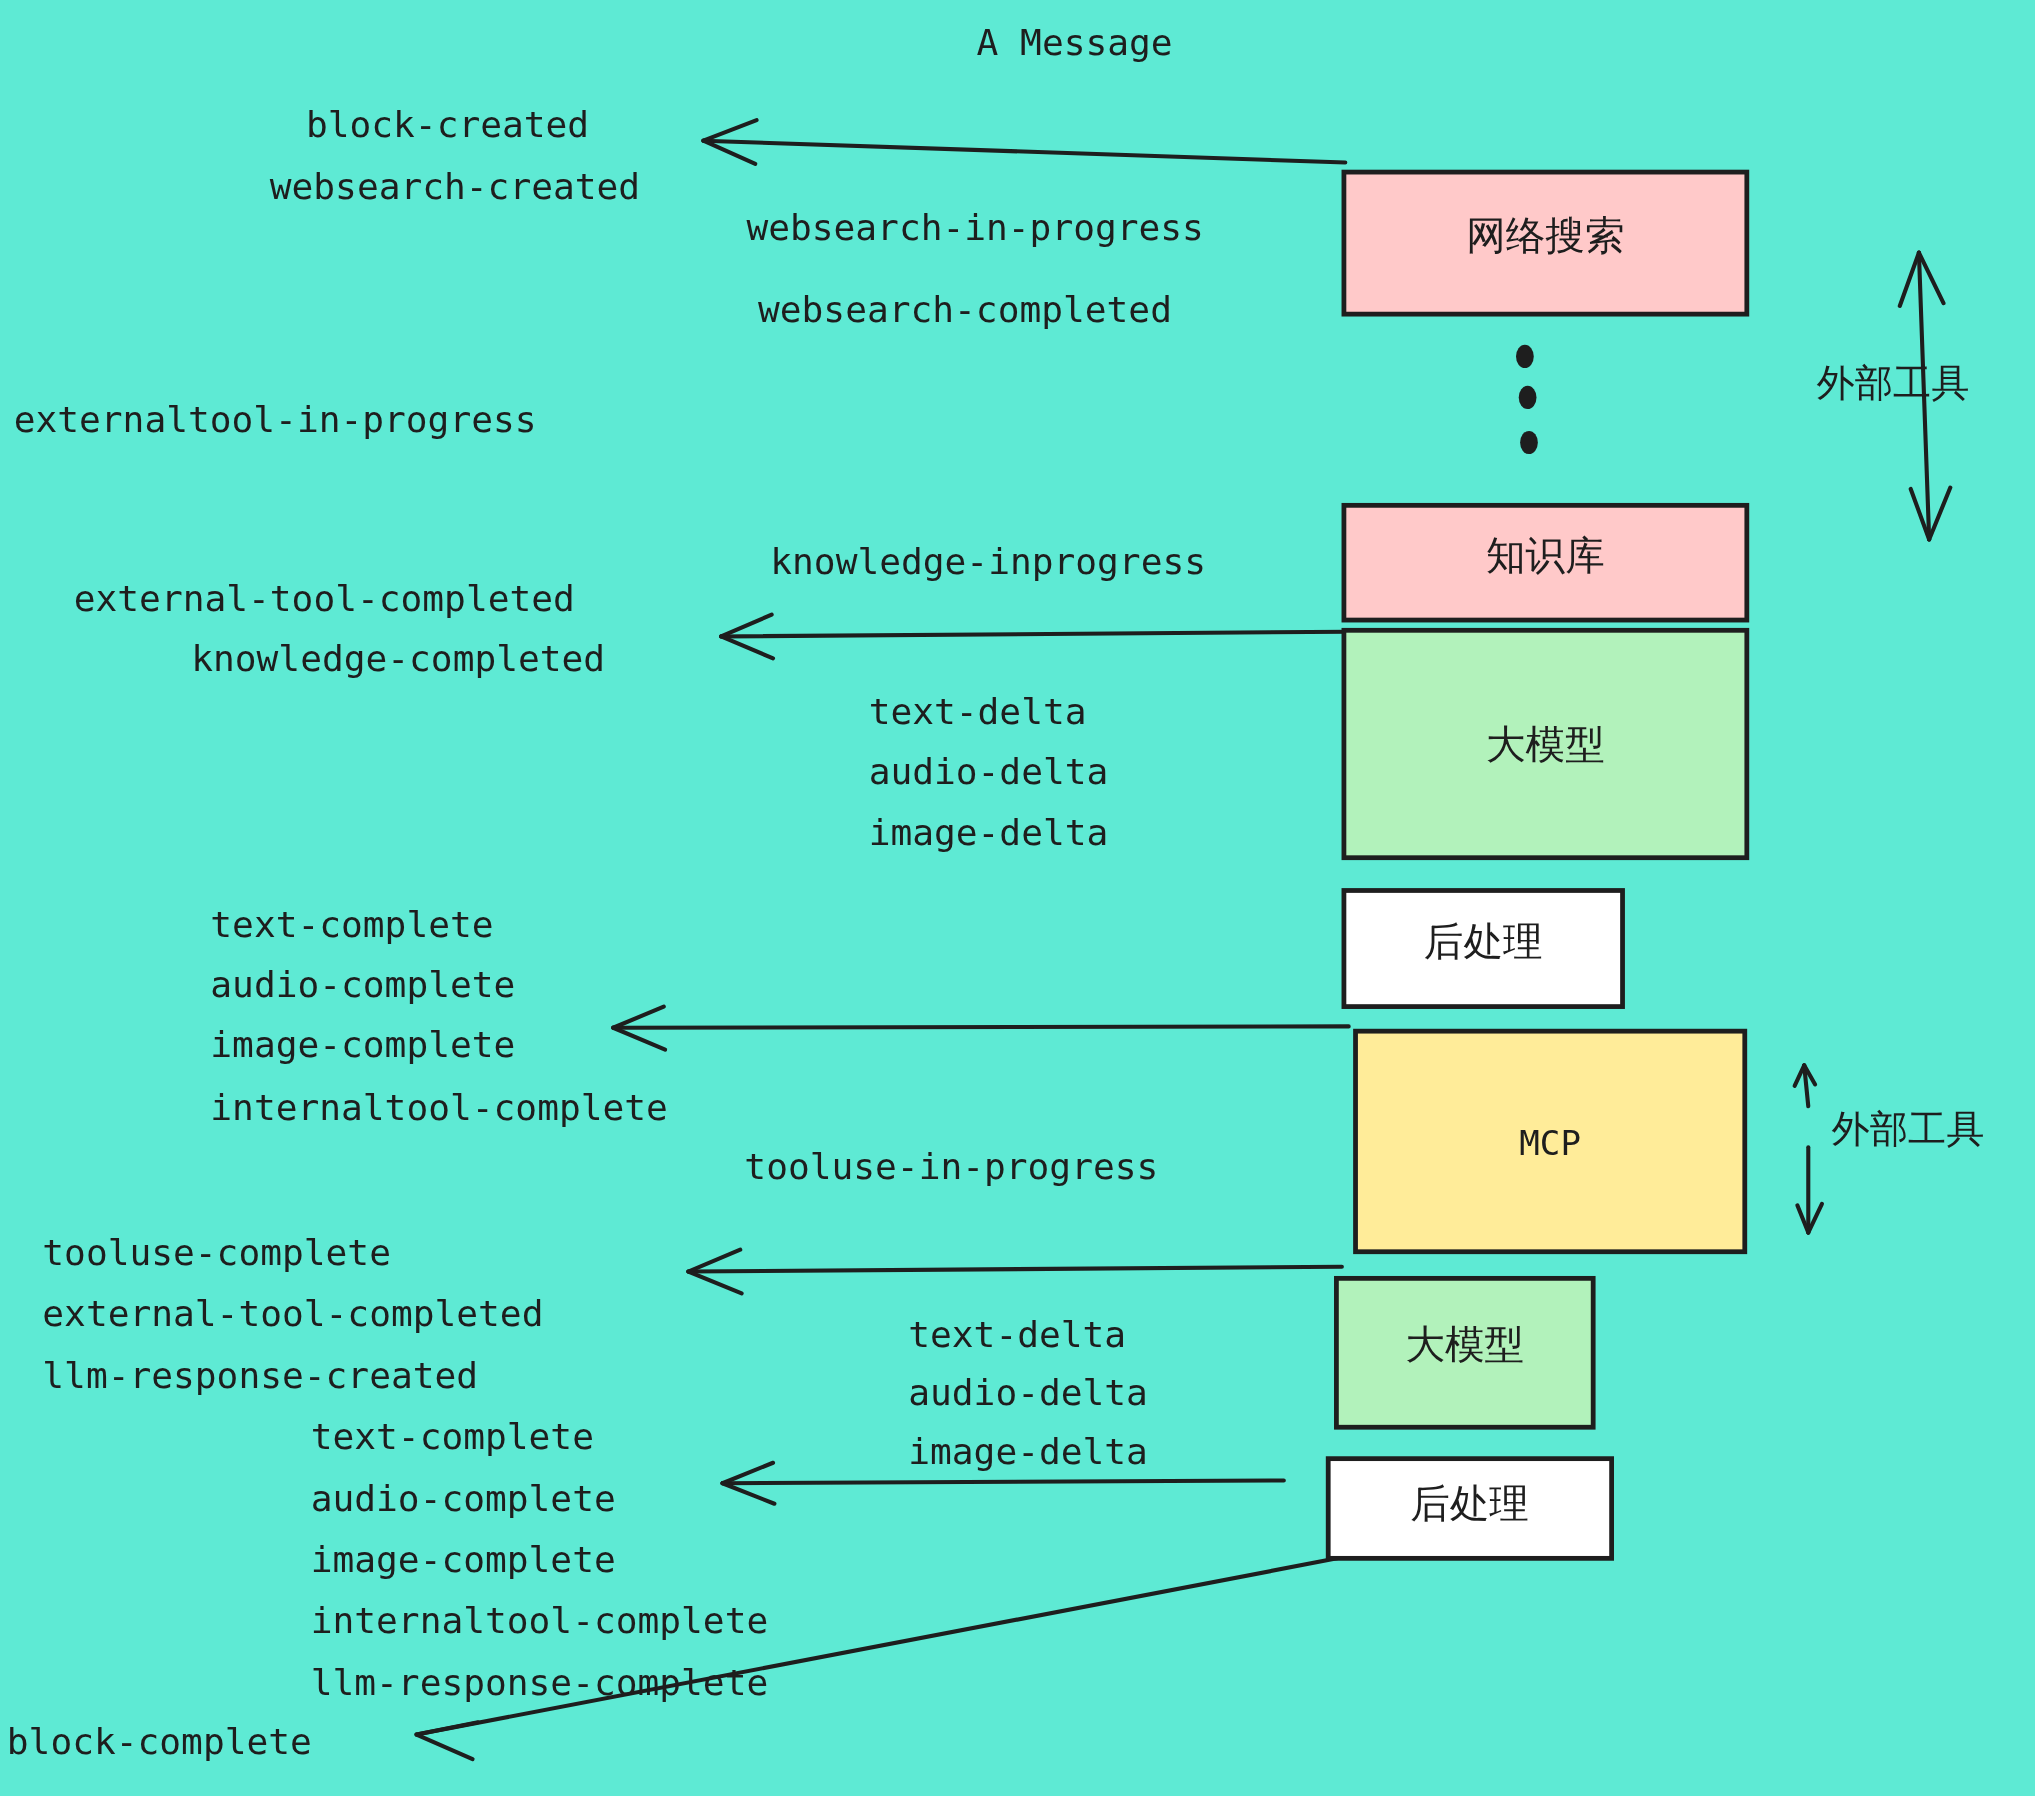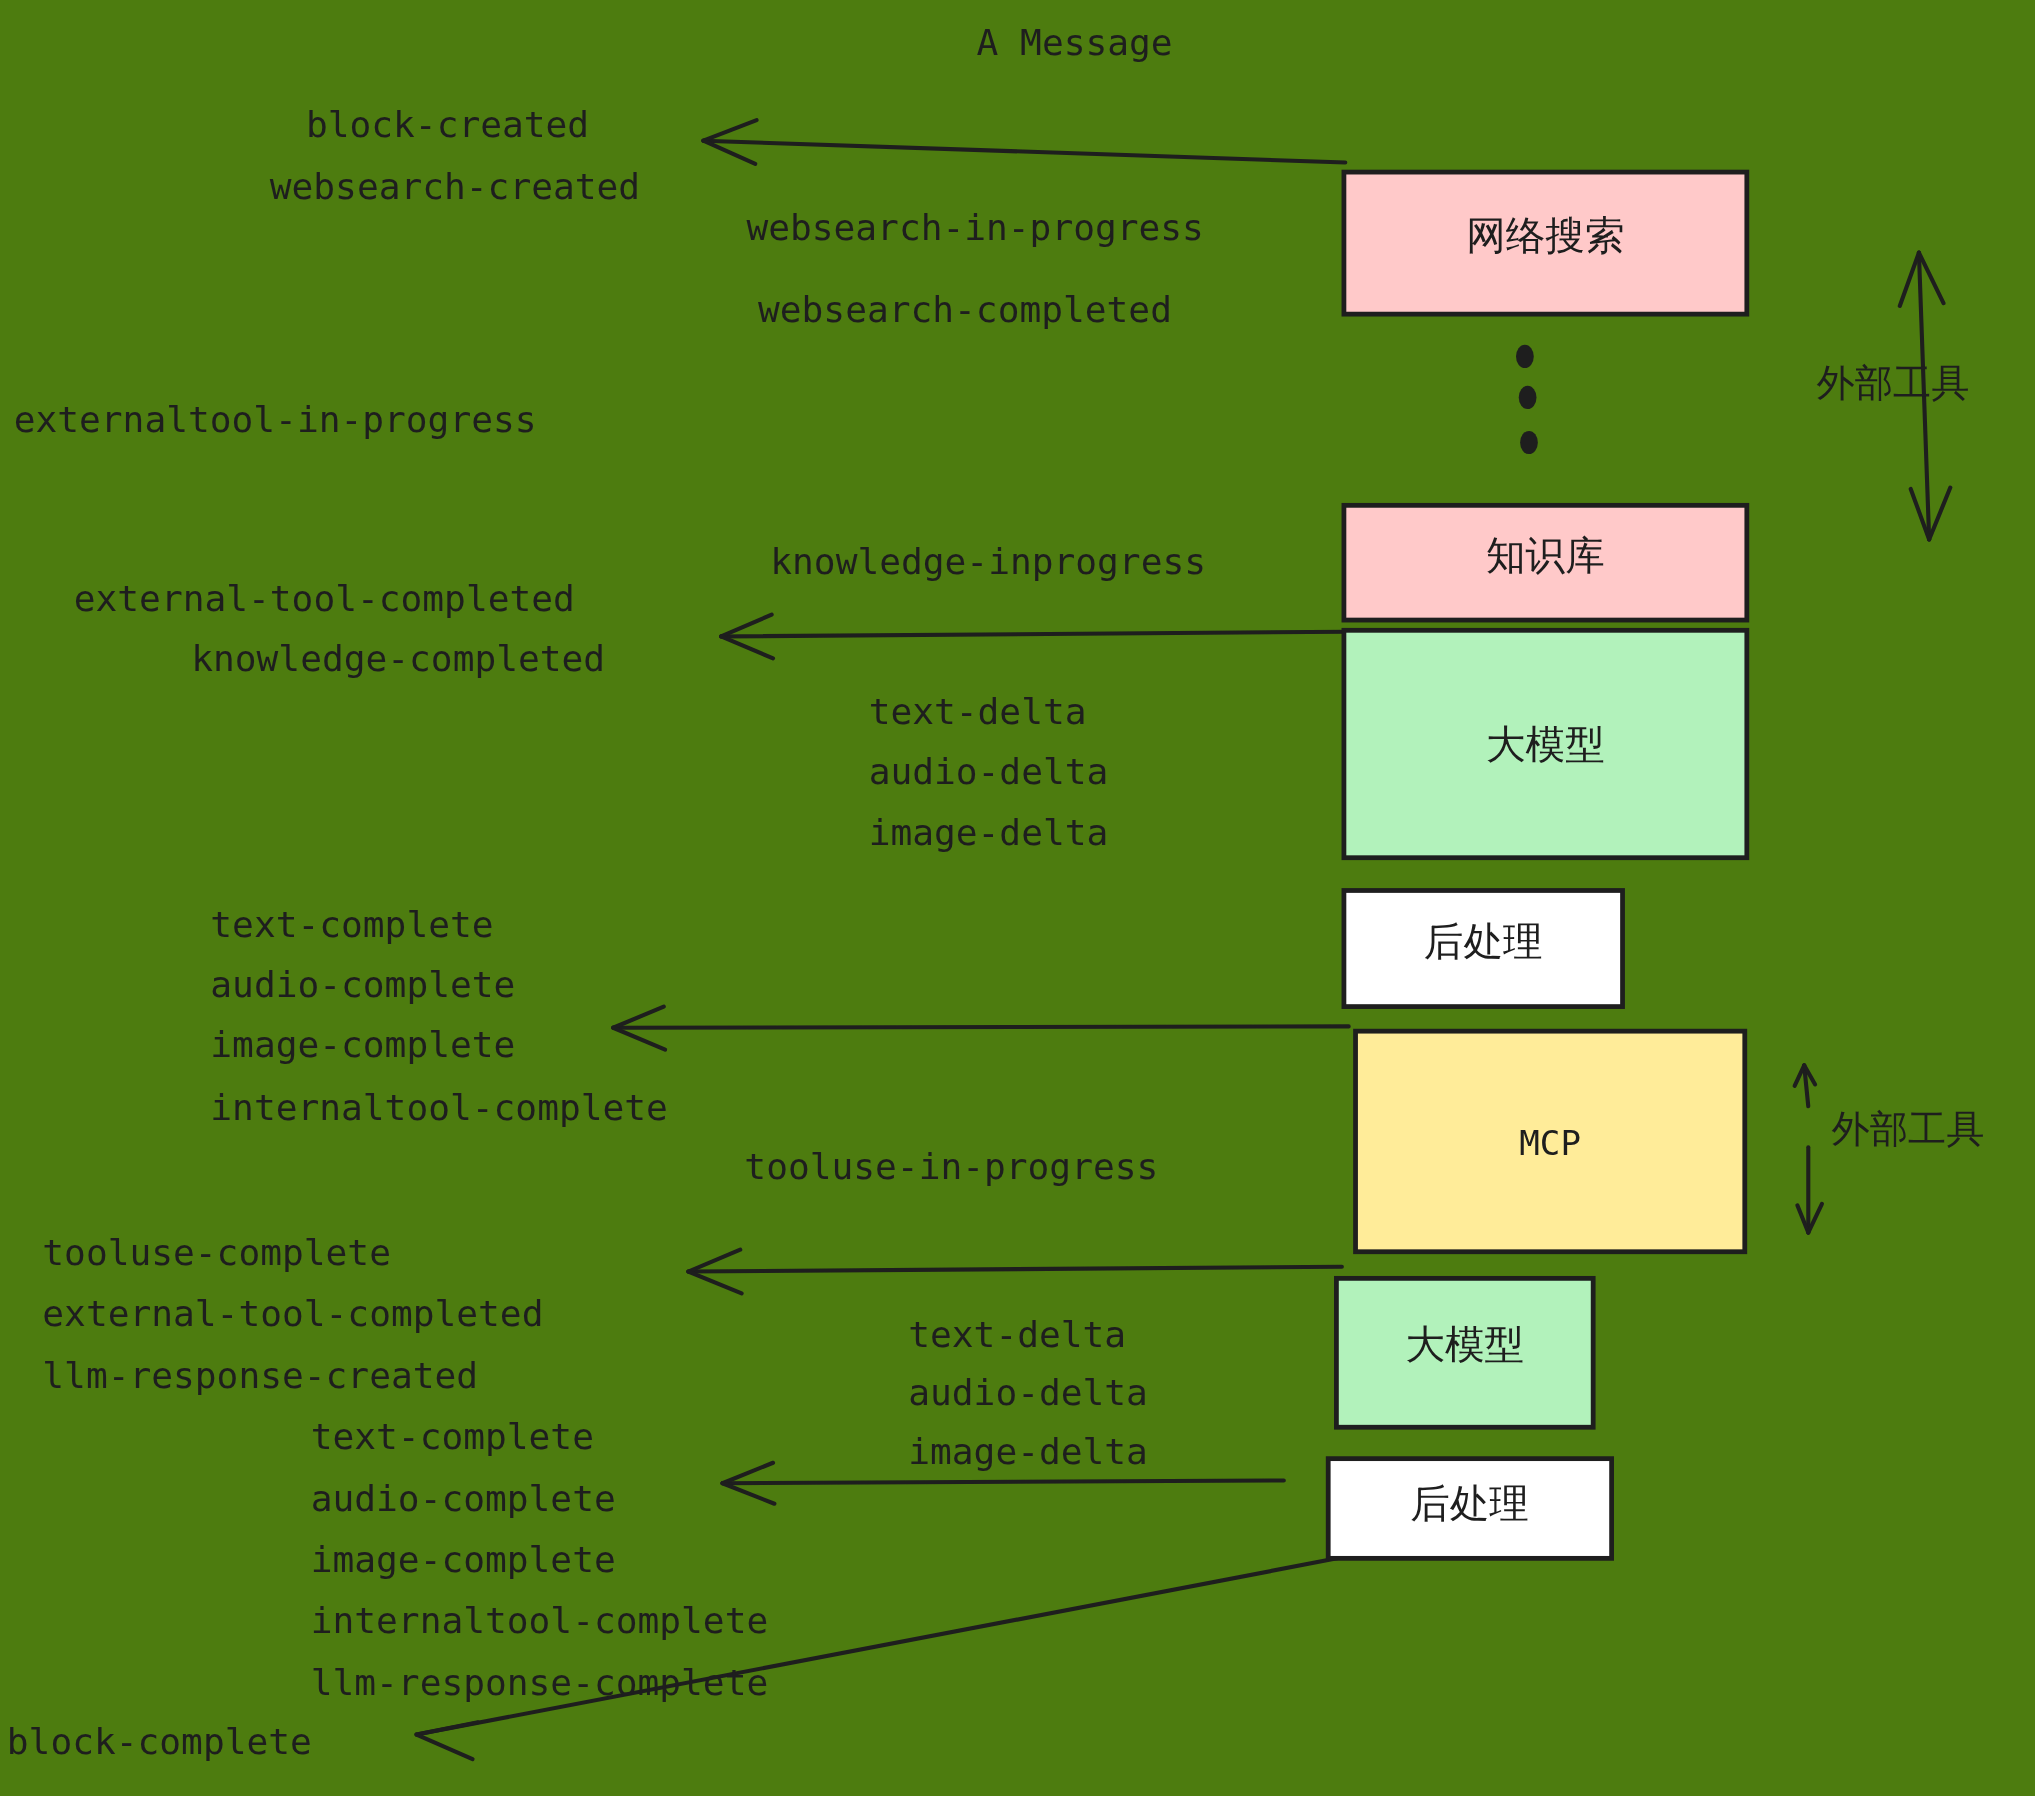--- a/index.html
+++ b/index.html
@@ -1,16 +1,16 @@
 <!DOCTYPE html>
 <html style="font-size:11px"><head>
 <meta charset="utf-8">
 <style>
   html,body{margin:0;padding:0;background:#ffffff;}
-  #stage{position:relative;width:2035px;height:1796px;background:#4d7c0f;overflow:hidden;}
+  #stage{position:relative;width:2035px;height:1796px;background:#5eead4;overflow:hidden;}
   svg#canvas{position:absolute;left:0;top:0;width:2035px;height:1796px;}
   .mono{font-family:"DejaVu Sans Mono","Liberation Mono",monospace;font-size:53px;fill:#1e1e1e;letter-spacing:0px;}
   .monoT{font-family:"DejaVu Sans Mono","Liberation Mono",monospace;font-size:53px;fill:#1e1e1e;}
   .cjk{font-family:"DejaVu Sans","Liberation Sans",sans-serif;font-size:58px;fill:#1e1e1e;}
   .cjk-side{font-family:"DejaVu Sans","Liberation Sans",sans-serif;font-size:56px;fill:#1e1e1e;}
   .boxlbl{font-family:"DejaVu Sans Mono","Liberation Mono",monospace;font-size:50px;fill:#1e1e1e;}
   .stroke{stroke:#1e1e1e;stroke-width:6;fill:none;stroke-linecap:round;stroke-linejoin:round;}
   .boxstroke{stroke:#1e1e1e;stroke-width:7;}
   .dot{fill:#1e1e1e;}
 </style>

